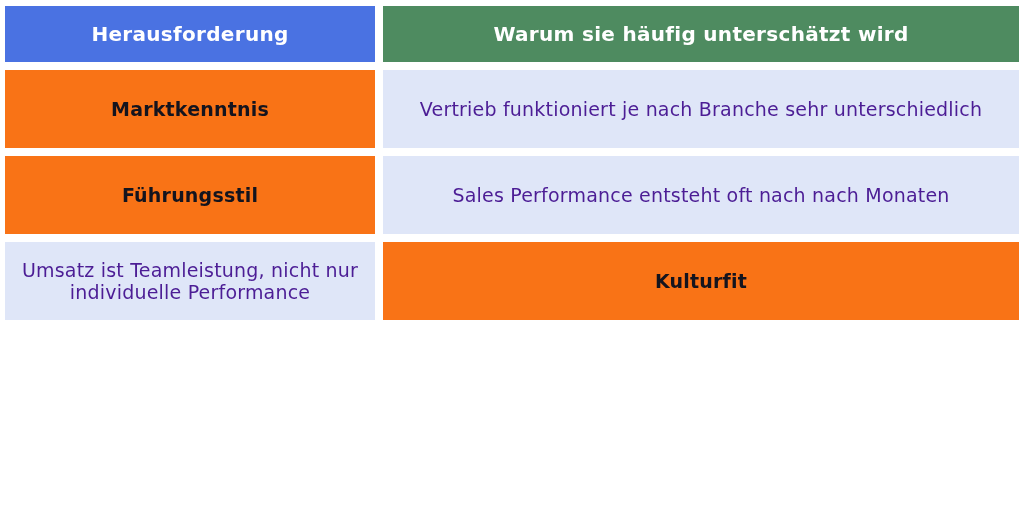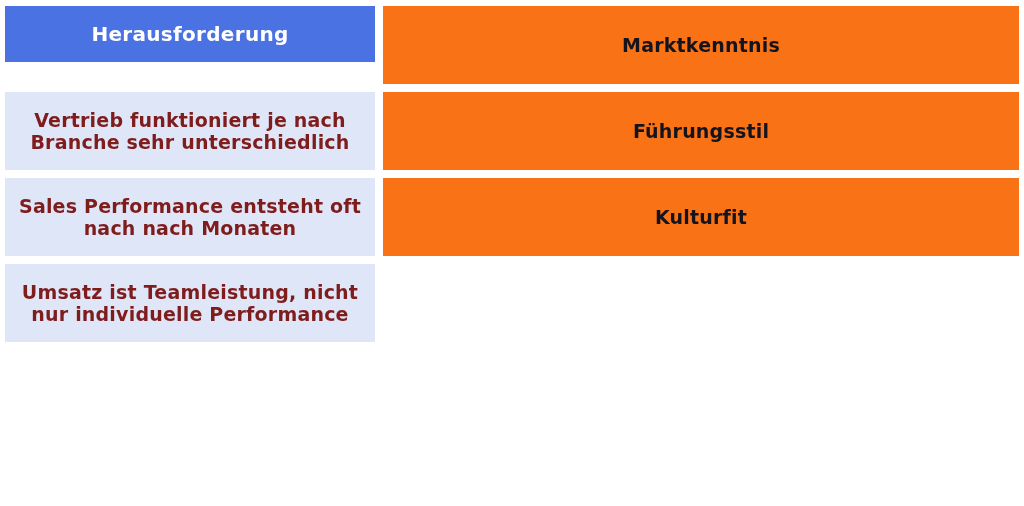--- a/index.html
+++ b/index.html
@@ -46,39 +46,40 @@
     height: 78px;
     background: #f97316;
     color: #14141e;
     font-size: 19px;
     font-weight: bold;
     letter-spacing: 0.2px;
   }
   .reason {
     height: 78px;
     background: #DFE6F8;
-    color: #7f1d1d;
+    color: #4c1d95;
     font-size: 19px;
-    font-weight: bold;
+    font-weight: normal;
     letter-spacing: 0.2px;
   }
 </style>
 </head>
 <body>
 
 <div class="canvas">
   <div class="tbl">
 
     <div class="cell hdr hdr-left">Herausforderung</div>
+    <div class="cell hdr hdr-right">Warum sie häufig unterschätzt wird</div>
 
     <div class="cell challenge">Marktkenntnis</div>
     <div class="cell reason">Vertrieb funktioniert je nach Branche sehr unterschiedlich</div>
 
     <div class="cell challenge">Führungsstil</div>
 
     <div class="cell reason">Sales Performance entsteht oft nach nach Monaten</div>
 
+    <div class="cell reason">Umsatz ist Teamleistung, nicht nur individuelle Performance</div>
+
     <div class="cell challenge">Kulturfit</div>
-
-    <div class="cell reason">Umsatz ist Teamleistung, nicht nur individuelle Performance</div>
 
   </div>
 </div>
 
 </body></html>

